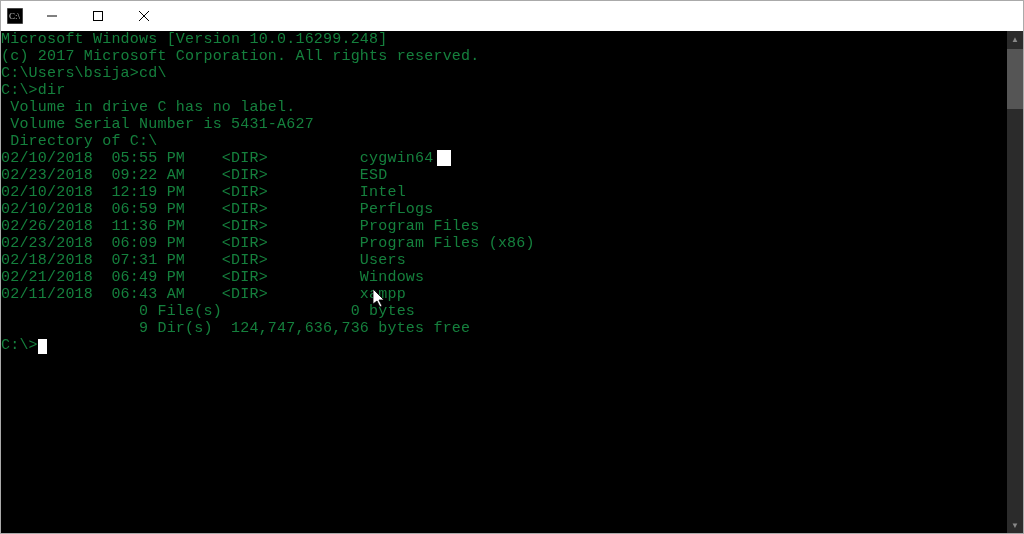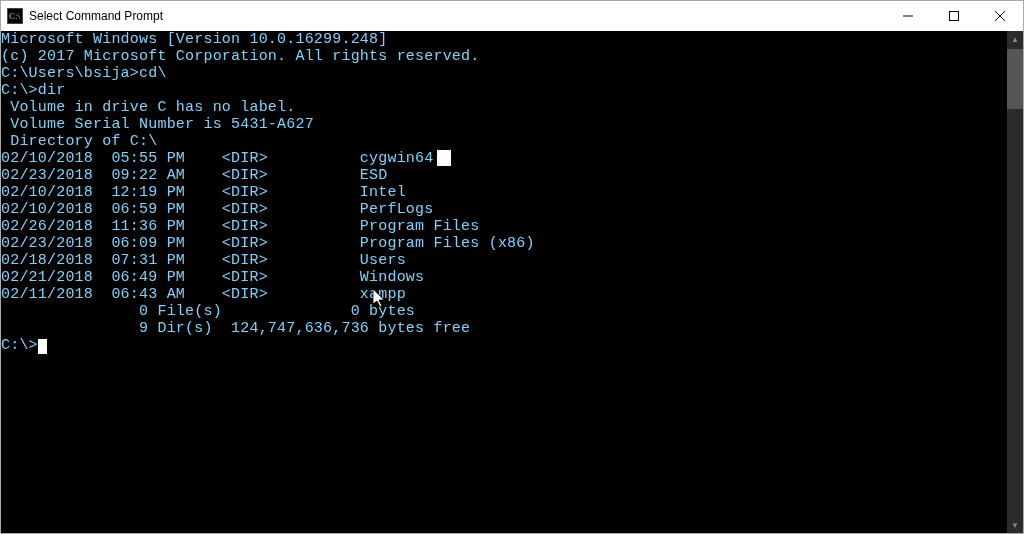--- a/index.html
+++ b/index.html
@@ -61,21 +61,21 @@
     }
     .terminal-wrap {
       flex: 1;
       display: flex;
       position: relative;
       background: #000;
     }
     .terminal {
       flex: 1;
       background: #000;
-      color: #7dd3fc;
+      color: #15803d;
       font-family: Consolas, "Courier New", monospace;
       font-size: 15px;
       line-height: 17px;
       padding: 0;
       white-space: pre;
       overflow: hidden;
       letter-spacing: 0.2px;
     }
     .scrollbar {
       width: 16px;
@@ -133,21 +133,20 @@
 <body>
 
 <div class="window">
   <div class="titlebar">
     <div class="titlebar-icon">
       <svg viewBox="0 0 16 16">
         <rect x="0" y="0" width="16" height="16" fill="#000" stroke="#888" stroke-width="1"></rect>
         <text x="2" y="11" font-size="9" fill="#ccc" font-family="Consolas">C:\</text>
       </svg>
     </div>
-    <div class="titlebar-title">Select Command Prompt</div>
     <div class="titlebar-controls">
       <div class="titlebar-btn">
         <svg viewBox="0 0 10 10">
             <line x1="0" y1="5" x2="10" y2="5" stroke="#000" stroke-width="1"></line>
           </svg>
       </div>
       <div class="titlebar-btn">
         <svg viewBox="0 0 10 10">
             <rect x="0.5" y="0.5" width="9" height="9" fill="none" stroke="#000" stroke-width="1"></rect>
           </svg>

